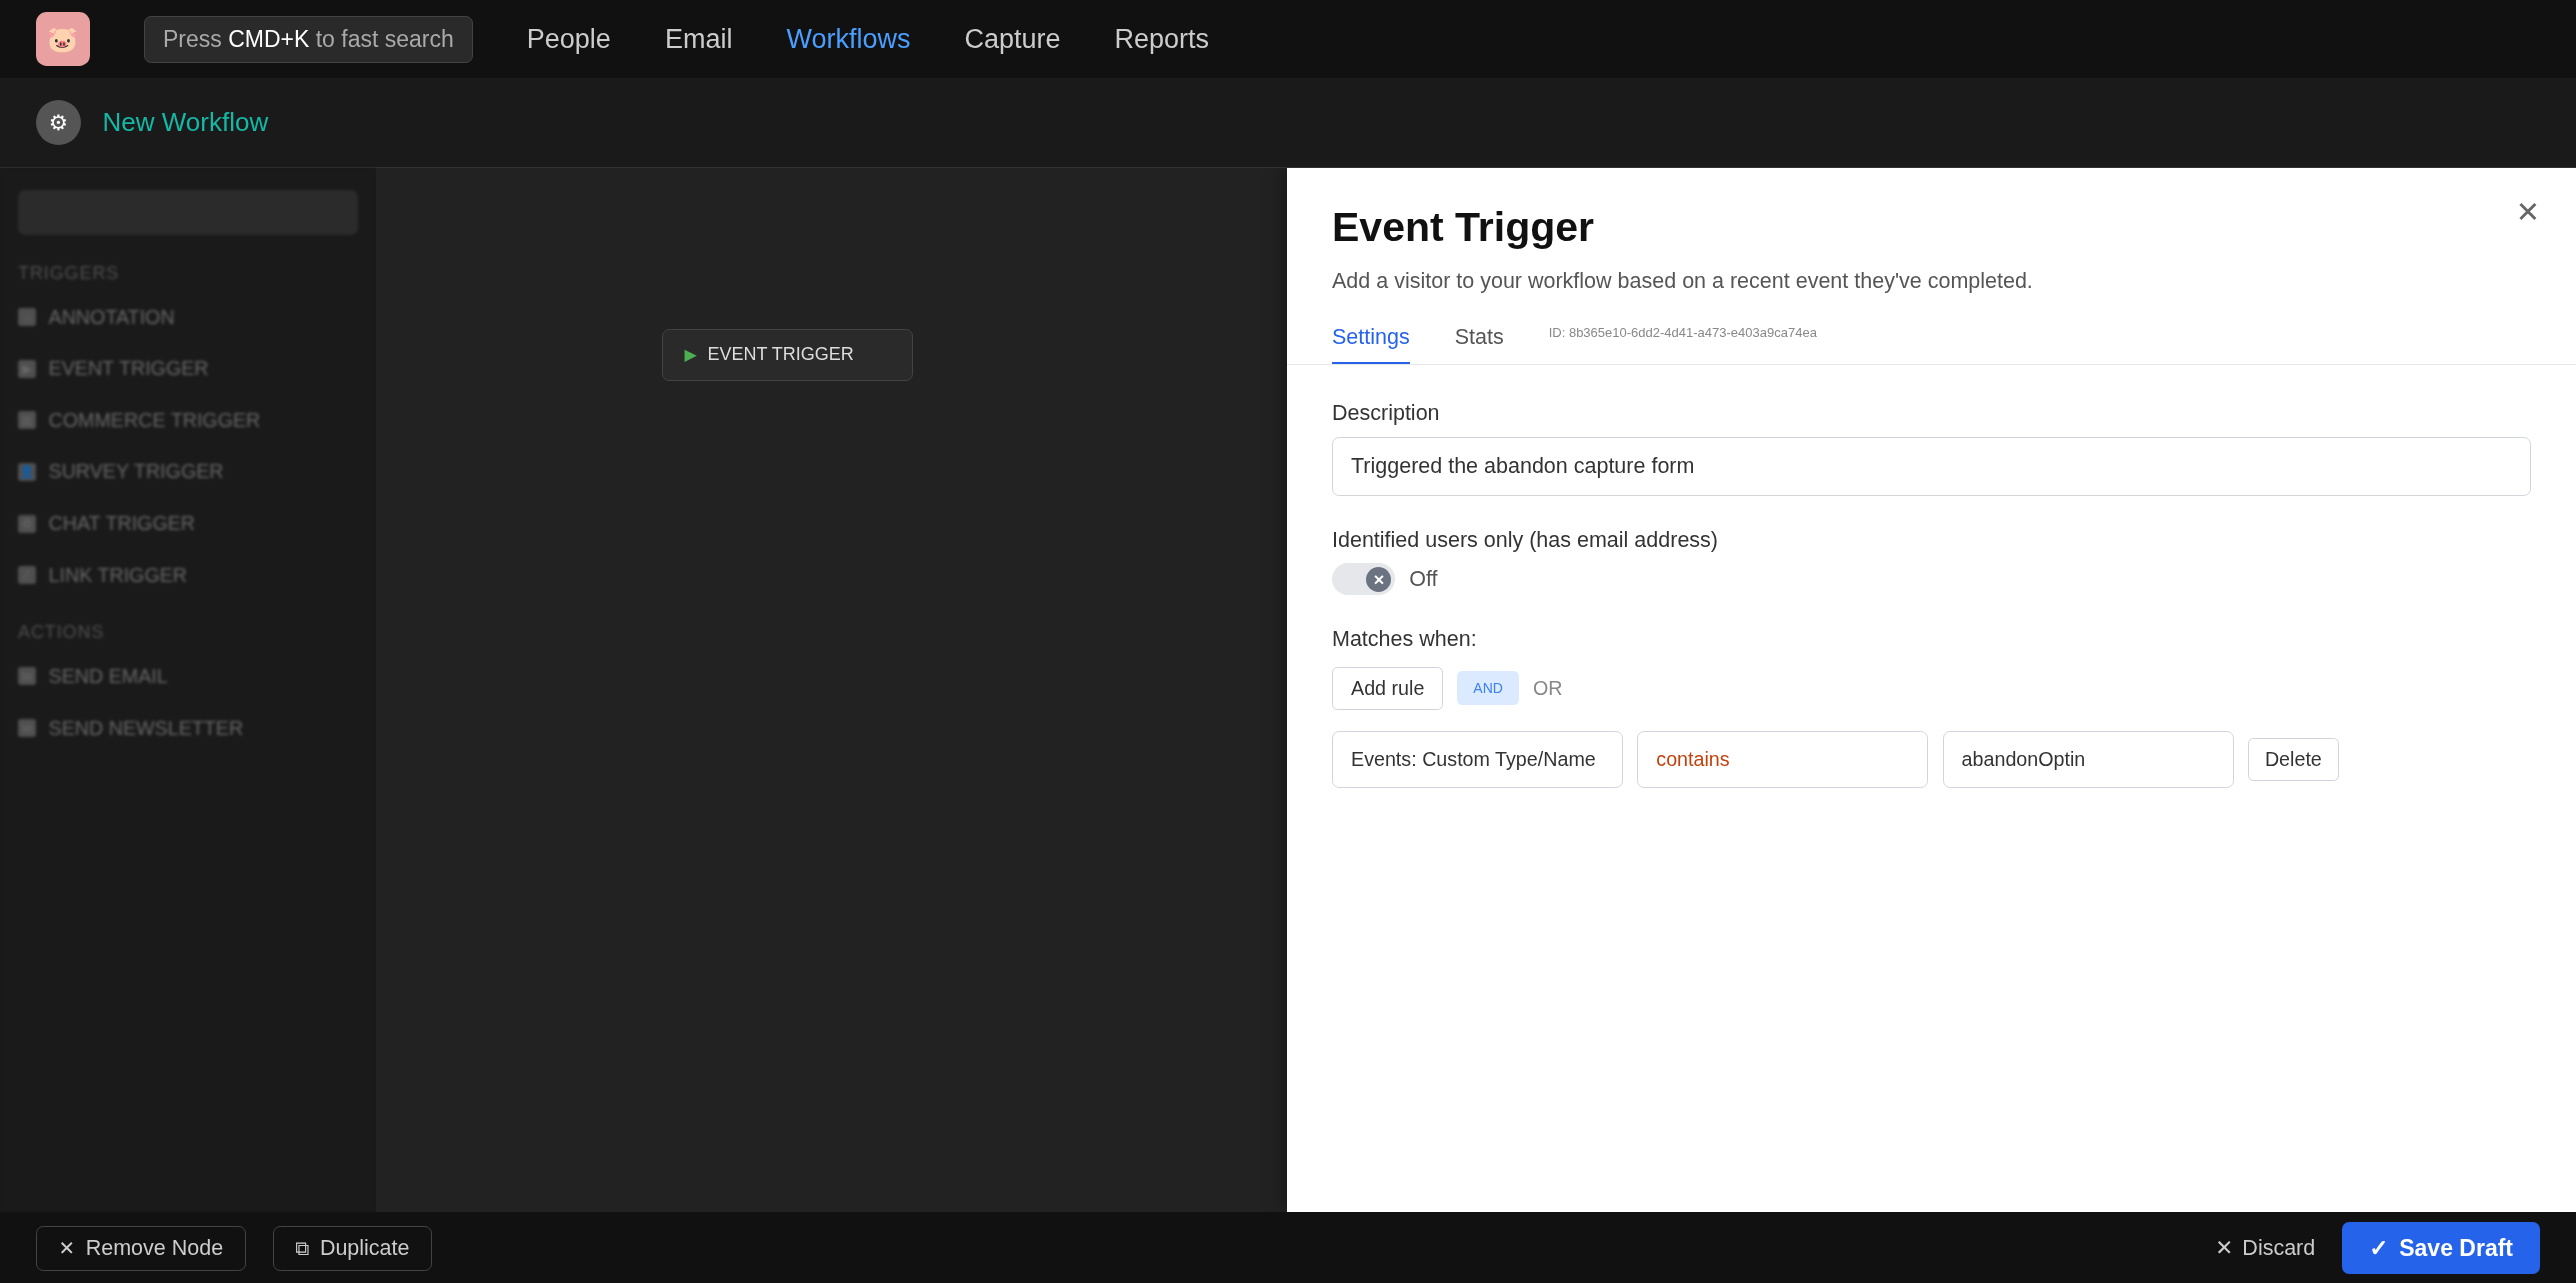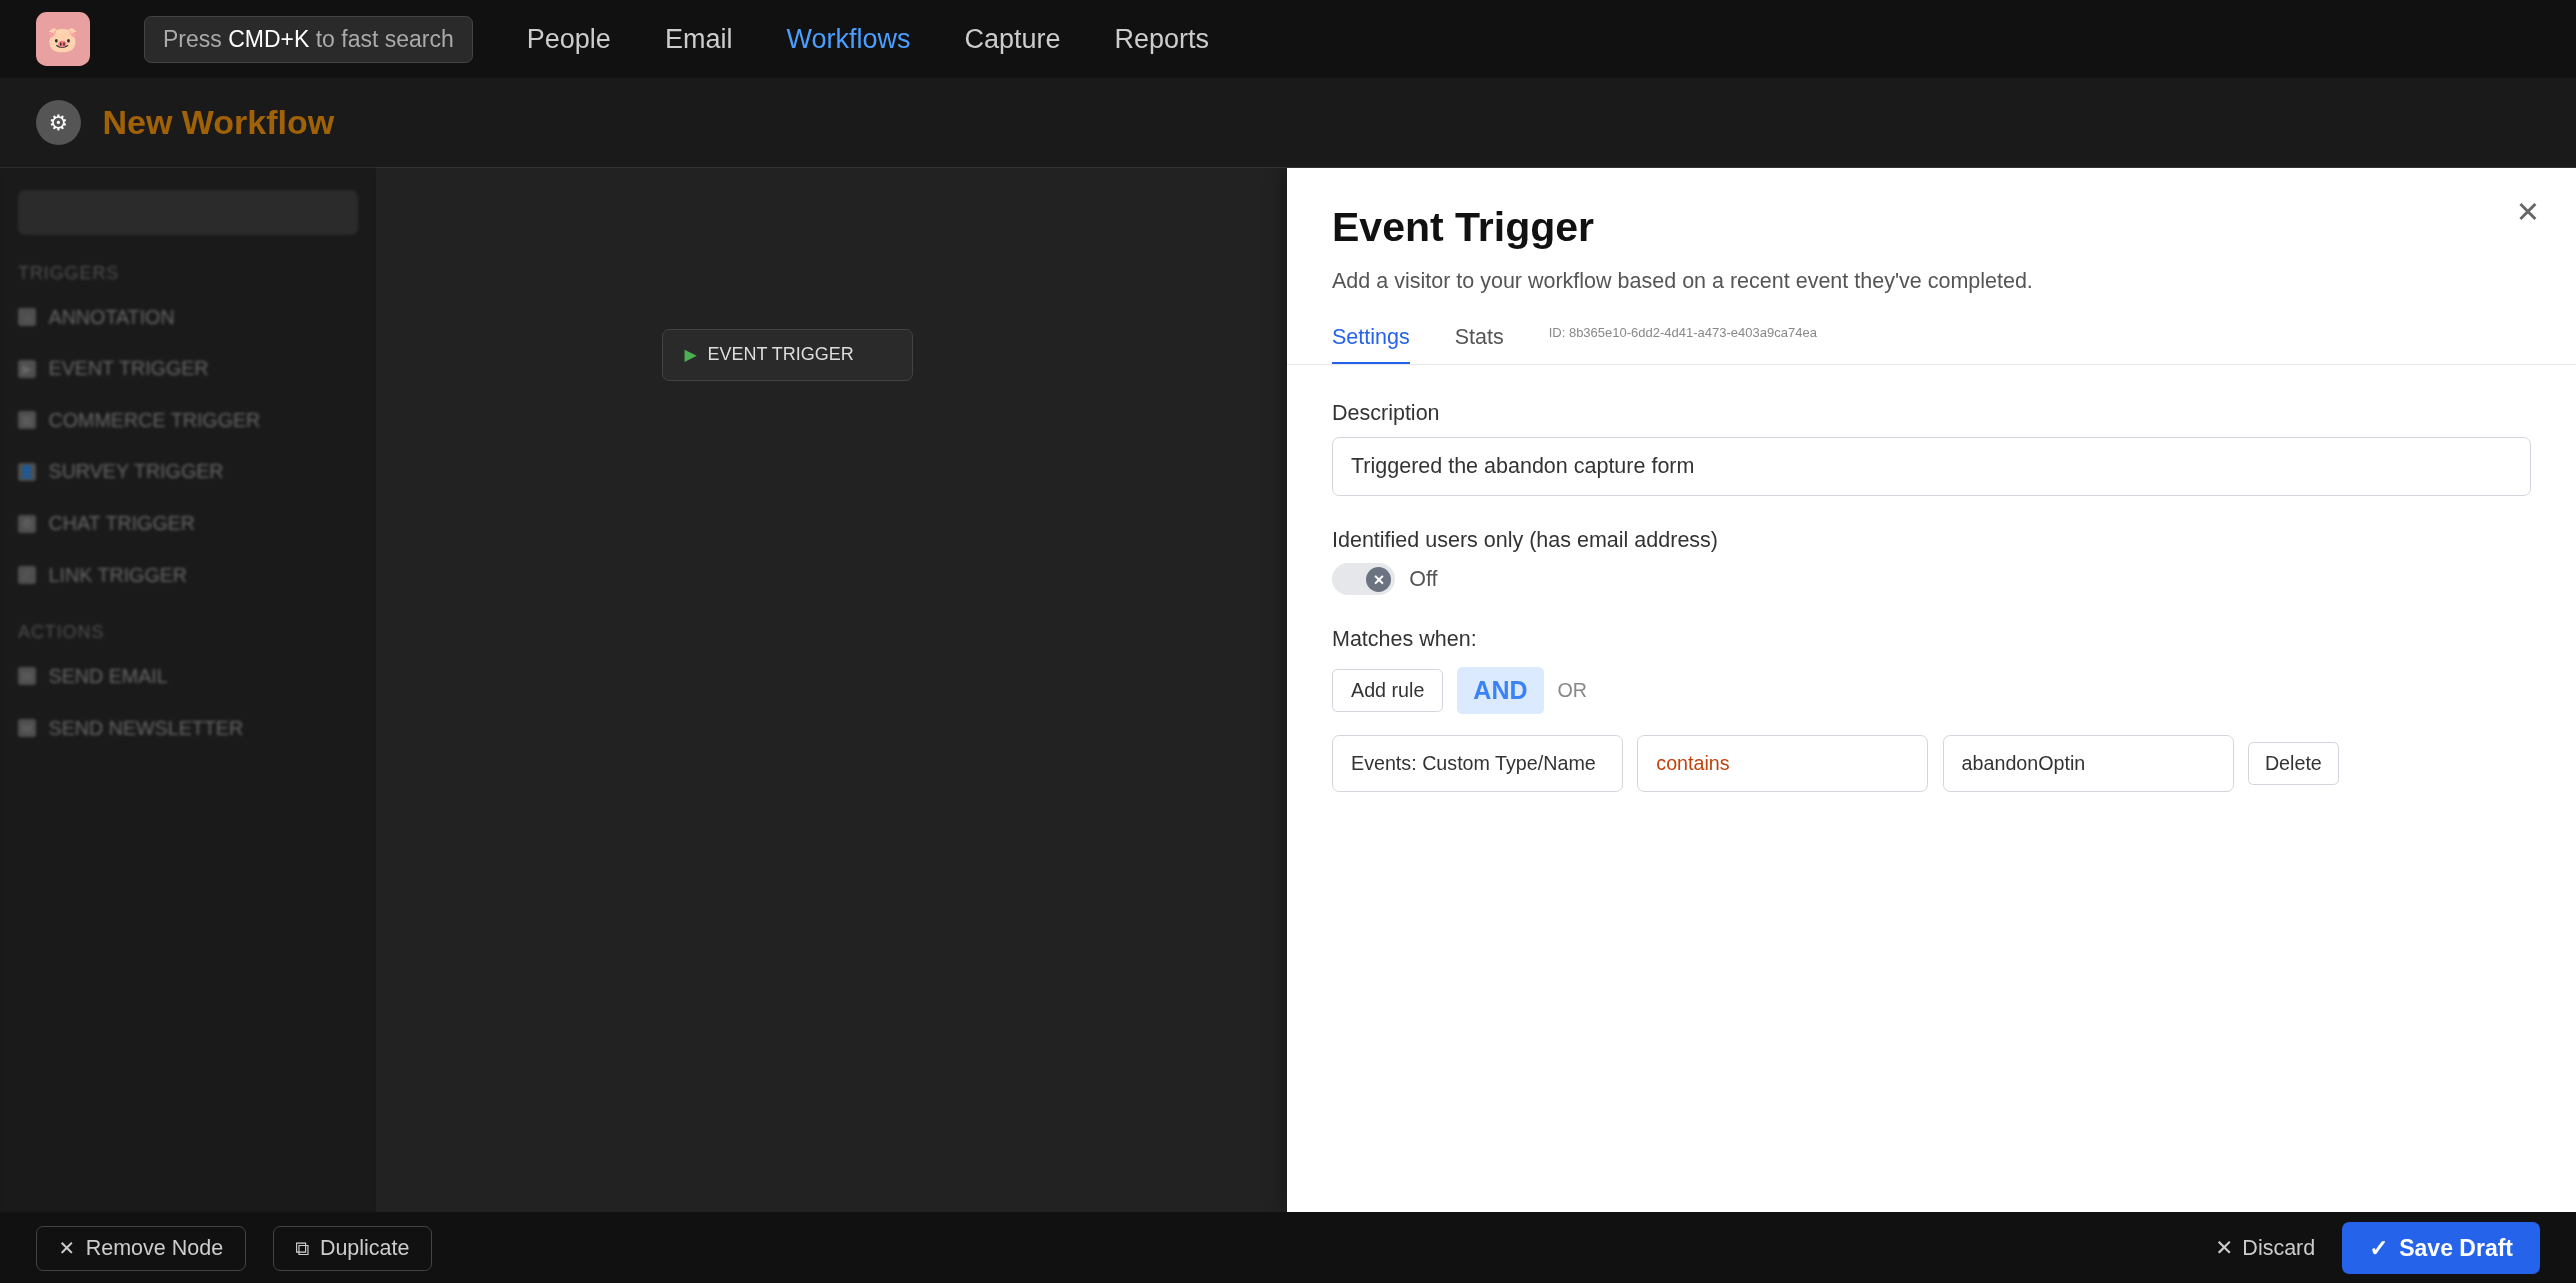--- a/index.html
+++ b/index.html
@@ -59,23 +59,23 @@
     }
     .workflow-icon {
       width: 45px; height: 45px;
       background: #555;
       border-radius: 50%;
       display: flex; align-items: center; justify-content: center;
       color: #fff;
       font-size: 21.5px;
     }
     .workflow-title {
-      color: #a16207;
-      font-size: 34px;
-      font-weight: 700;
+      color: #14b8a6;
+      font-size: 26px;
+      font-weight: 400;
     }
 
     
     .main-layout {
       display: flex;
       height: calc(1284px - 78px - 90px - 72px);
       position: relative;
     }
 
     
@@ -286,22 +286,22 @@
       font-size: 19.7px;
       background: #fff;
       cursor: pointer;
       color: #333;
     }
     .and-badge {
       background: #dbeafe;
       color: #3b82f6;
       border-radius: 5.4px;
       padding: 9px 16px;
-      font-size: 25px;
-      font-weight: 700;
+      font-size: 14px;
+      font-weight: 400;
     }
     .or-text {
       font-size: 19.7px;
       color: #888;
     }
 
     .rule-row {
       display: flex;
       align-items: center;
       gap: 14.3px;

